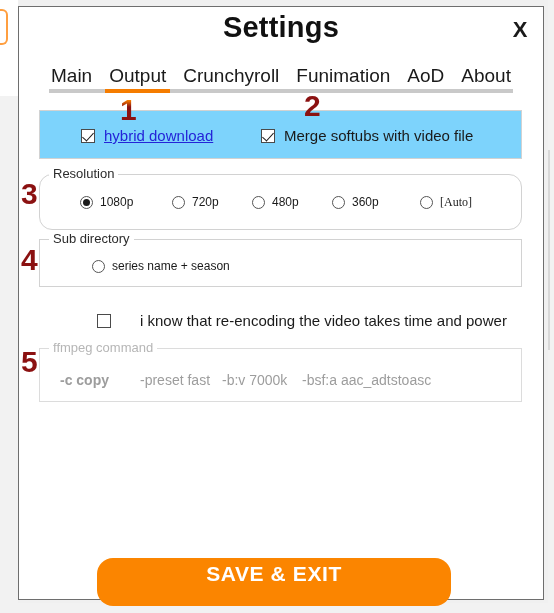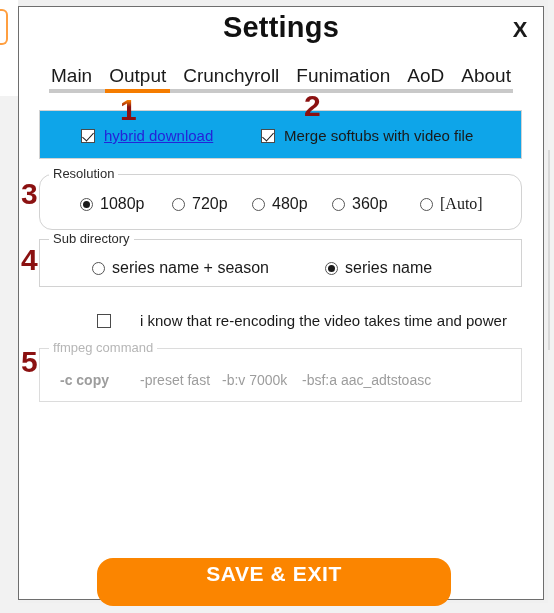--- a/index.html
+++ b/index.html
@@ -83,21 +83,21 @@
     pointer-events:none;
   }
   .anno.grad{
     background:linear-gradient(180deg,#f57c00 0%,#f57c00 18%,#8b1111 40%,#8b1111 100%);
     -webkit-background-clip:text;background-clip:text;color:transparent;
   }
 
   
   .panel{
     position:absolute;
-    border:1px solid #d2d2d2;background:#0ea5e9;box-sizing:border-box;
+    border:1px solid #d2d2d2;background:#7dd3fc;box-sizing:border-box;
   }
   .group{
     position:absolute;
     border:1px solid #d2d2d2;background:#ffffff;box-sizing:border-box;
   }
   .group-legend{
     position:absolute;top:-9px;left:9px;background:#ffffff;
     padding:0 4px;font-size:13px;color:#2b2b2b;
   }
   .group-legend.dim{color:#b6b6b6;}
@@ -123,21 +123,21 @@
   .radio-row{display:flex;align-items:center;}
   .radio{
     width:13px;height:13px;border:1px solid #555;border-radius:50%;
     background:#fff;box-sizing:border-box;position:relative;flex:none;cursor:pointer;
   }
   .radio.sel:after{
     content:"";position:absolute;left:50%;top:50%;
     width:7px;height:7px;margin:-3.5px 0 0 -3.5px;border-radius:50%;
     background:#1a1a1a;
   }
-  .radio-label{margin-left:7px;font-size:16px;color:#1a1a1a;white-space:nowrap;text-align:right;}
+  .radio-label{margin-left:7px;font-size:12px;color:#1a1a1a;white-space:nowrap;text-align:right;}
 
   
   .ff-field{
     position:absolute;font-size:14px;color:#9d9d9d;white-space:nowrap;
     cursor:text;
   }
 
   
   .save-btn{
     position:absolute;left:78px;top:551px;width:354px;height:48px;
@@ -218,24 +218,20 @@
         <span class="radio-label">[Auto]</span>
       </div>
     </div>
 
     <div class="group" style="left:20px;top:232px;width:483px;height:48px;">
       <div class="group-legend">Sub directory</div>
       <div class="radio-row" style="position:absolute;left:52px;top:19px;">
         <span class="radio"></span>
         <span class="radio-label">series name + season</span>
       </div>
-      <div class="radio-row" style="position:absolute;left:285px;top:19px;">
-        <span class="radio sel"></span>
-        <span class="radio-label">series name</span>
-      </div>
     </div>
 
     <div class="chk-row" style="left:78px;top:305px;gap:20px;">
       <span class="chk"></span>
       <span class="chk-label">i know that re-encoding the video takes time and power</span>
     </div>
 
     <div class="group dim" style="left:20px;top:328px;width:483px;height:54px;margin-top:13px;">
       <div class="group-legend dim">ffmpeg command</div>
       <div class="ff-field" style="left:20px;top:23px;font-weight:bold;">-c copy</div>

